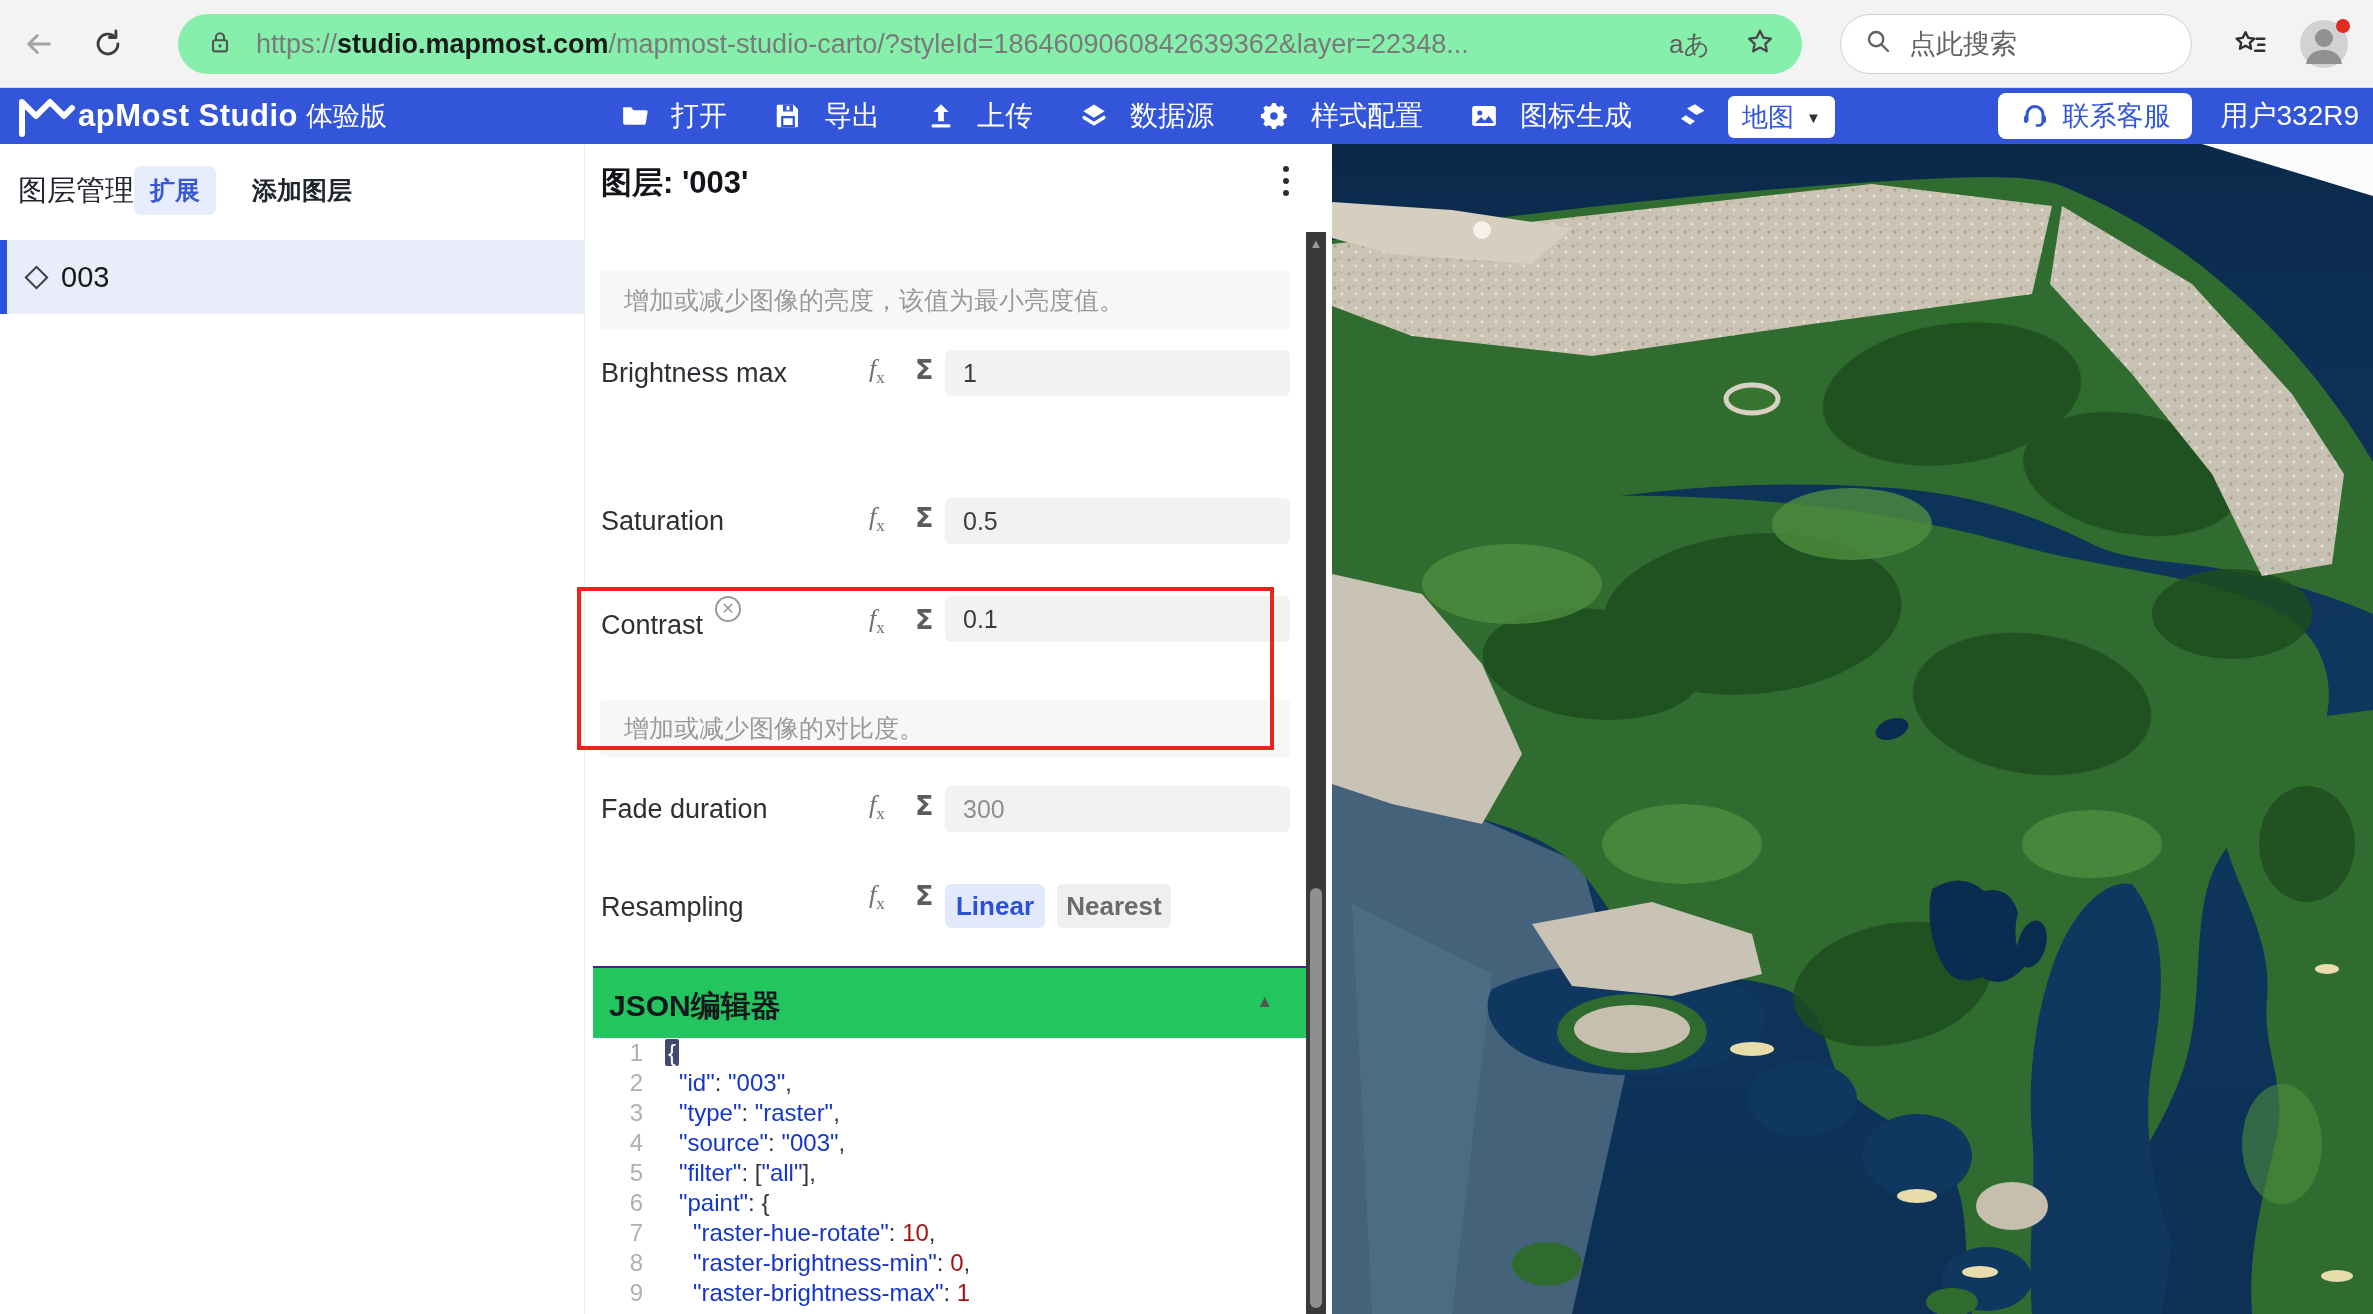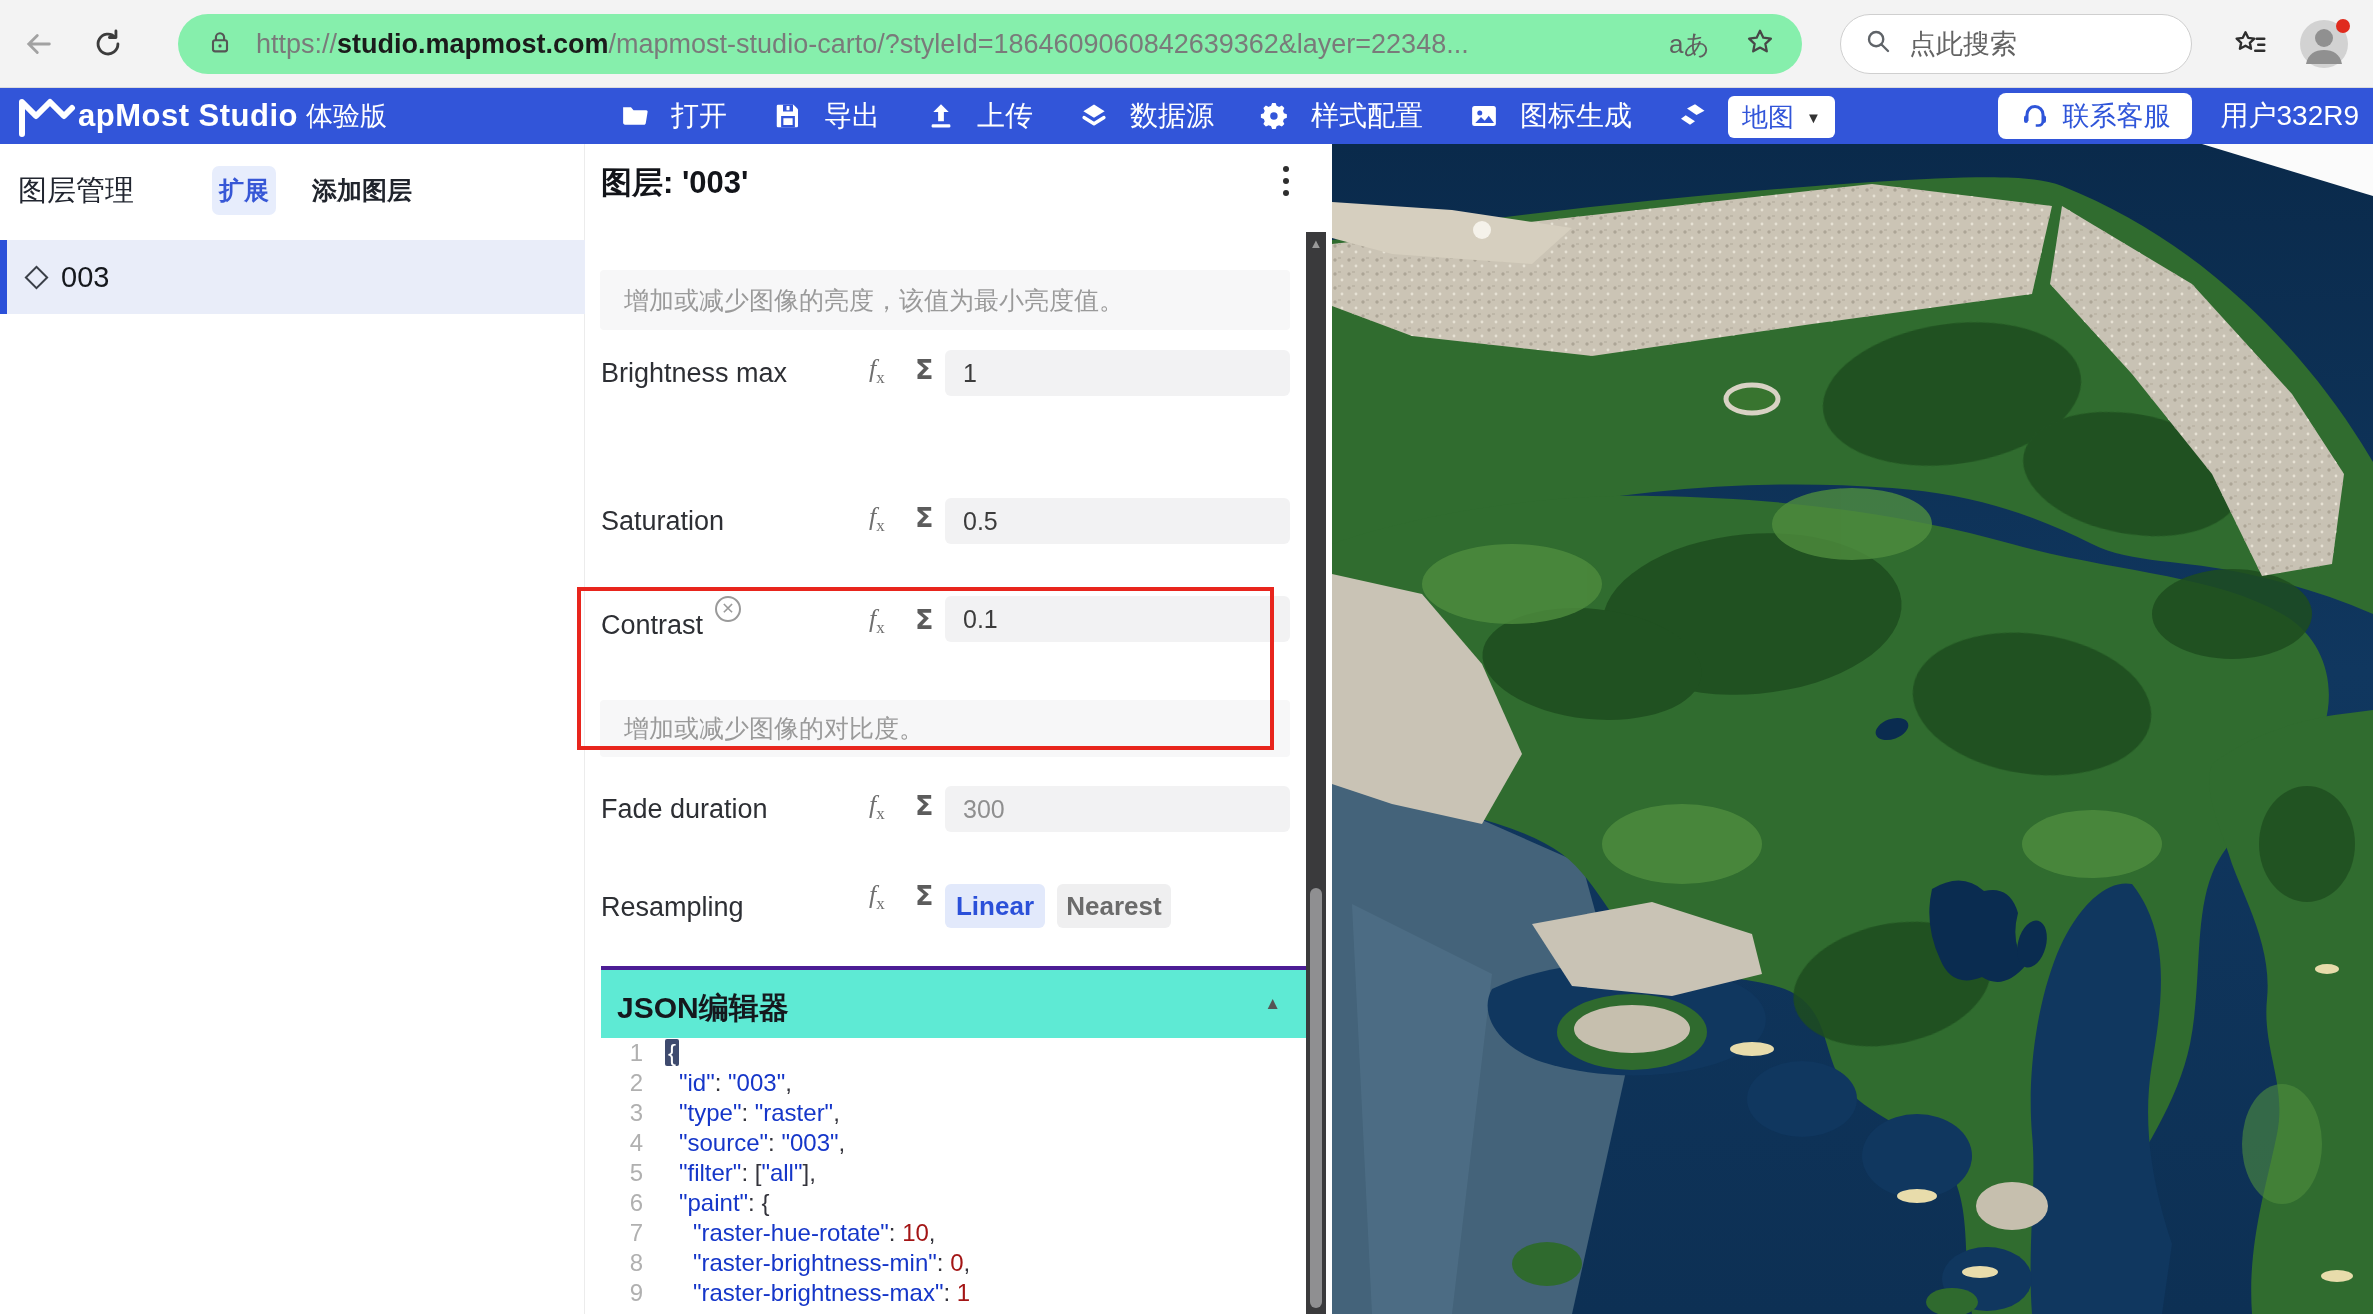--- a/index.html
+++ b/index.html
@@ -33,21 +33,21 @@
   .map-dd .caret { font-size:15px; color:#333; }
   .tb-right { position:absolute; right:14px; top:0; height:56px; display:flex; align-items:center; gap:28px;margin-left:25px; }
   .contact-btn { height:46px; background:#fff; border-radius:8px; display:flex; align-items:center; padding:0 22px; gap:12px; }
   .contact-btn span { font-size:27px; color:#2f55d9; }
   .user-label { color:#fff; font-size:28px; white-space:nowrap; }
 
   
   .left-panel { position:absolute; left:0; top:144px; width:585px; height:1170px; background:#fff; border-right:1px solid #ececec; }
   .lp-head { position:absolute; left:18px; top:22px; display:flex; align-items:center; }
   .lp-title { font-size:29px; color:#222630; font-weight:500; }
-  .ext-badge { margin-left:78px; background:#e7edfc; color:#3757d6; font-weight:700; font-size:25px; border-radius:7px; padding:8px 7px; }
+  .ext-badge { background:#e7edfc; color:#3757d6; font-weight:700; font-size:25px; border-radius:7px; padding:8px 16px; }
   .add-layer { margin-left:36px; font-size:25px; color:#20242c; font-weight:600; }
   .layer-item { position:absolute; left:0; top:96px; width:585px; height:74px; background:#e9edf9; display:flex; align-items:center; }
   .layer-item .sel-bar { position:absolute; left:0; top:0; width:7px; height:74px; background:#2b50d9; }
   .layer-item .diamond { width:17px; height:17px; border:2.4px solid #3a3f48; transform:rotate(45deg); margin-left:28px; }
   .layer-item .lname { font-size:29px; font-weight:400; color:#15181d; margin-left:16px; }
 
   
   .mid-panel { position:absolute; left:585px; top:144px; width:747px; height:1170px; background:#fff; }
   .mp-title { position:absolute; left:16px; top:18px; font-size:31px; font-weight:700; color:#121419; }
   .kebab { position:absolute; left:694px; top:18px; display:flex; flex-direction:column; gap:6px; cursor:pointer; padding:4px; }
@@ -56,21 +56,21 @@
   .prop-label { position:absolute; left:16px; font-size:27px; color:#2d2f34; }
   .fx-ic { position:absolute; left:284px; font-size:26px; color:#6f6f6f; font-family:"Liberation Serif",serif; font-style:italic; }
   .fx-ic sub { font-size:17px; font-style:normal; }
   .sum-ic { position:absolute; left:330px; font-size:27px; color:#5c5c5c; font-weight:700; font-family:"DejaVu Sans",sans-serif; }
   .prop-input { position:absolute; left:360px; width:345px; height:46px; background:#f2f2f3; border:none; border-radius:6px; font-size:25px; color:#3c3c3c; padding-left:18px; font-family:inherit; outline:none; }
   .prop-input.ghost { color:#8f8f8f; }
   .clear-ic { position:absolute; left:130px; width:26px; height:26px; border:2px solid #9a9a9a; border-radius:50%; color:#9a9a9a; font-size:16px; line-height:22px; text-align:center; }
   .chip { position:absolute; height:44px; border-radius:6px; display:flex; align-items:center; justify-content:center; font-size:26px; }
   .chip.sel { background:#e2e9fb; color:#2b50d9; font-weight:700; }
   .chip.unsel { background:#efeff0; color:#6b6b6b; font-weight:600; }
-  .json-head { position:absolute; left:16px; top:822px; width:722px; height:72px; background:#5eead4; border-top:4px solid #4c1d95; }
+  .json-head { position:absolute; left:8px; top:822px; width:722px; height:72px; background:#22c55e; border-top:2px solid #4c1d95; }
   .json-head .jh-title { position:absolute; left:16px; top:18px; font-size:30px; font-weight:700; color:#15181d; }
   .json-head .jh-arrow { position:absolute; right:42px; top:24px; font-size:17px; color:#555; }
   .code-area { position:absolute; left:0; top:894px; width:722px; height:276px; overflow:hidden; }
   .code-line { display:flex; height:30px; align-items:center; font-size:24px; white-space:pre; }
   .code-line .ln { width:80px; text-align:right; padding-right:22px; color:#b0b0b0; flex:none; }
   .tok-k, .tok-s { color:#1536c9; }
   .tok-n { color:#a31515; }
   .tok-p { color:#34343c; }
   .tok-cur { background:#3e4a6e; color:#fff; border-radius:2px; padding:0 3px; }
 

